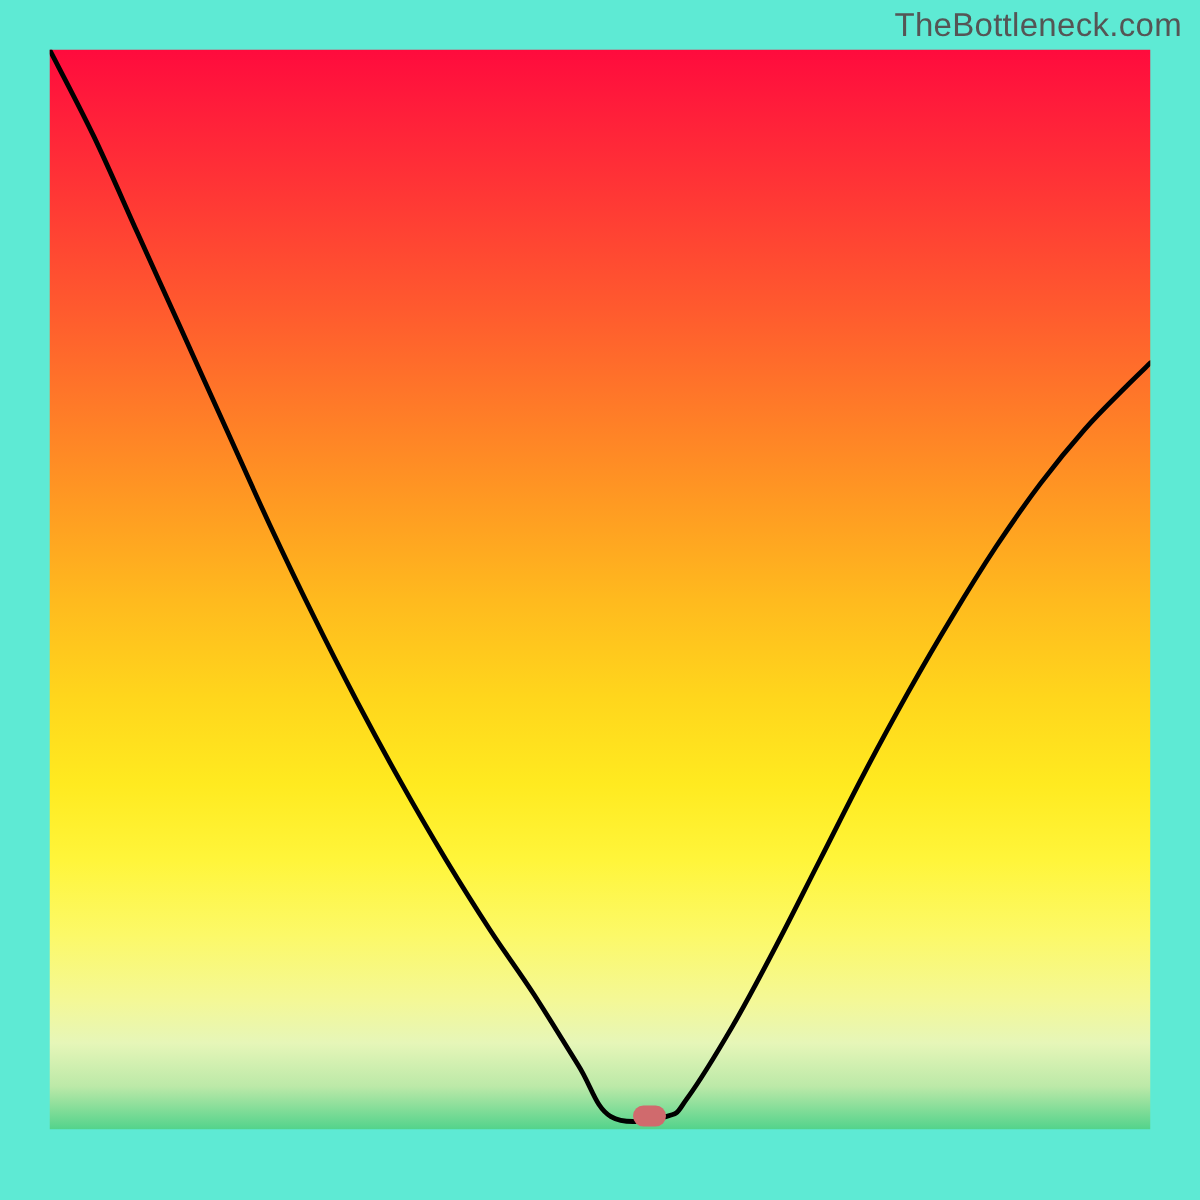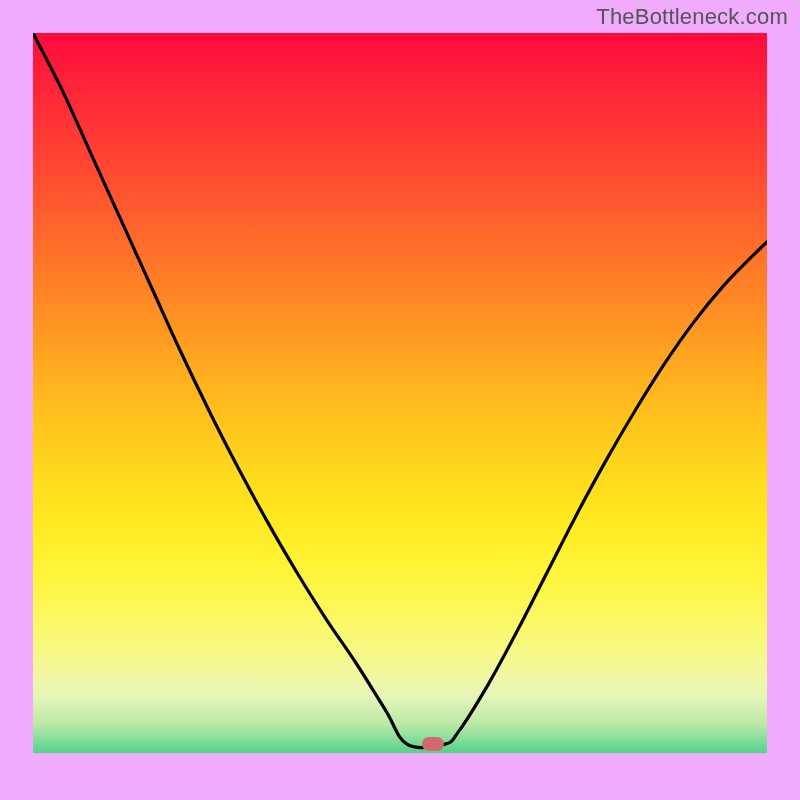--- a/index.html
+++ b/index.html
@@ -8,21 +8,21 @@
     width: 800px;
     height: 800px;
     background: #000;
     overflow: hidden;
     font-family: Arial, Helvetica, sans-serif;
   }
   .frame {
     position: relative;
     width: 800px;
     height: 800px;
-    background: #f0abfc;
+    background: #5eead4;
   }
   .watermark {
     position: absolute;
     top: 4px;
     right: 12px;
     color: #555;
     font-size: 22px;
     font-weight: 500;
     letter-spacing: 0.2px;
     z-index: 10;

